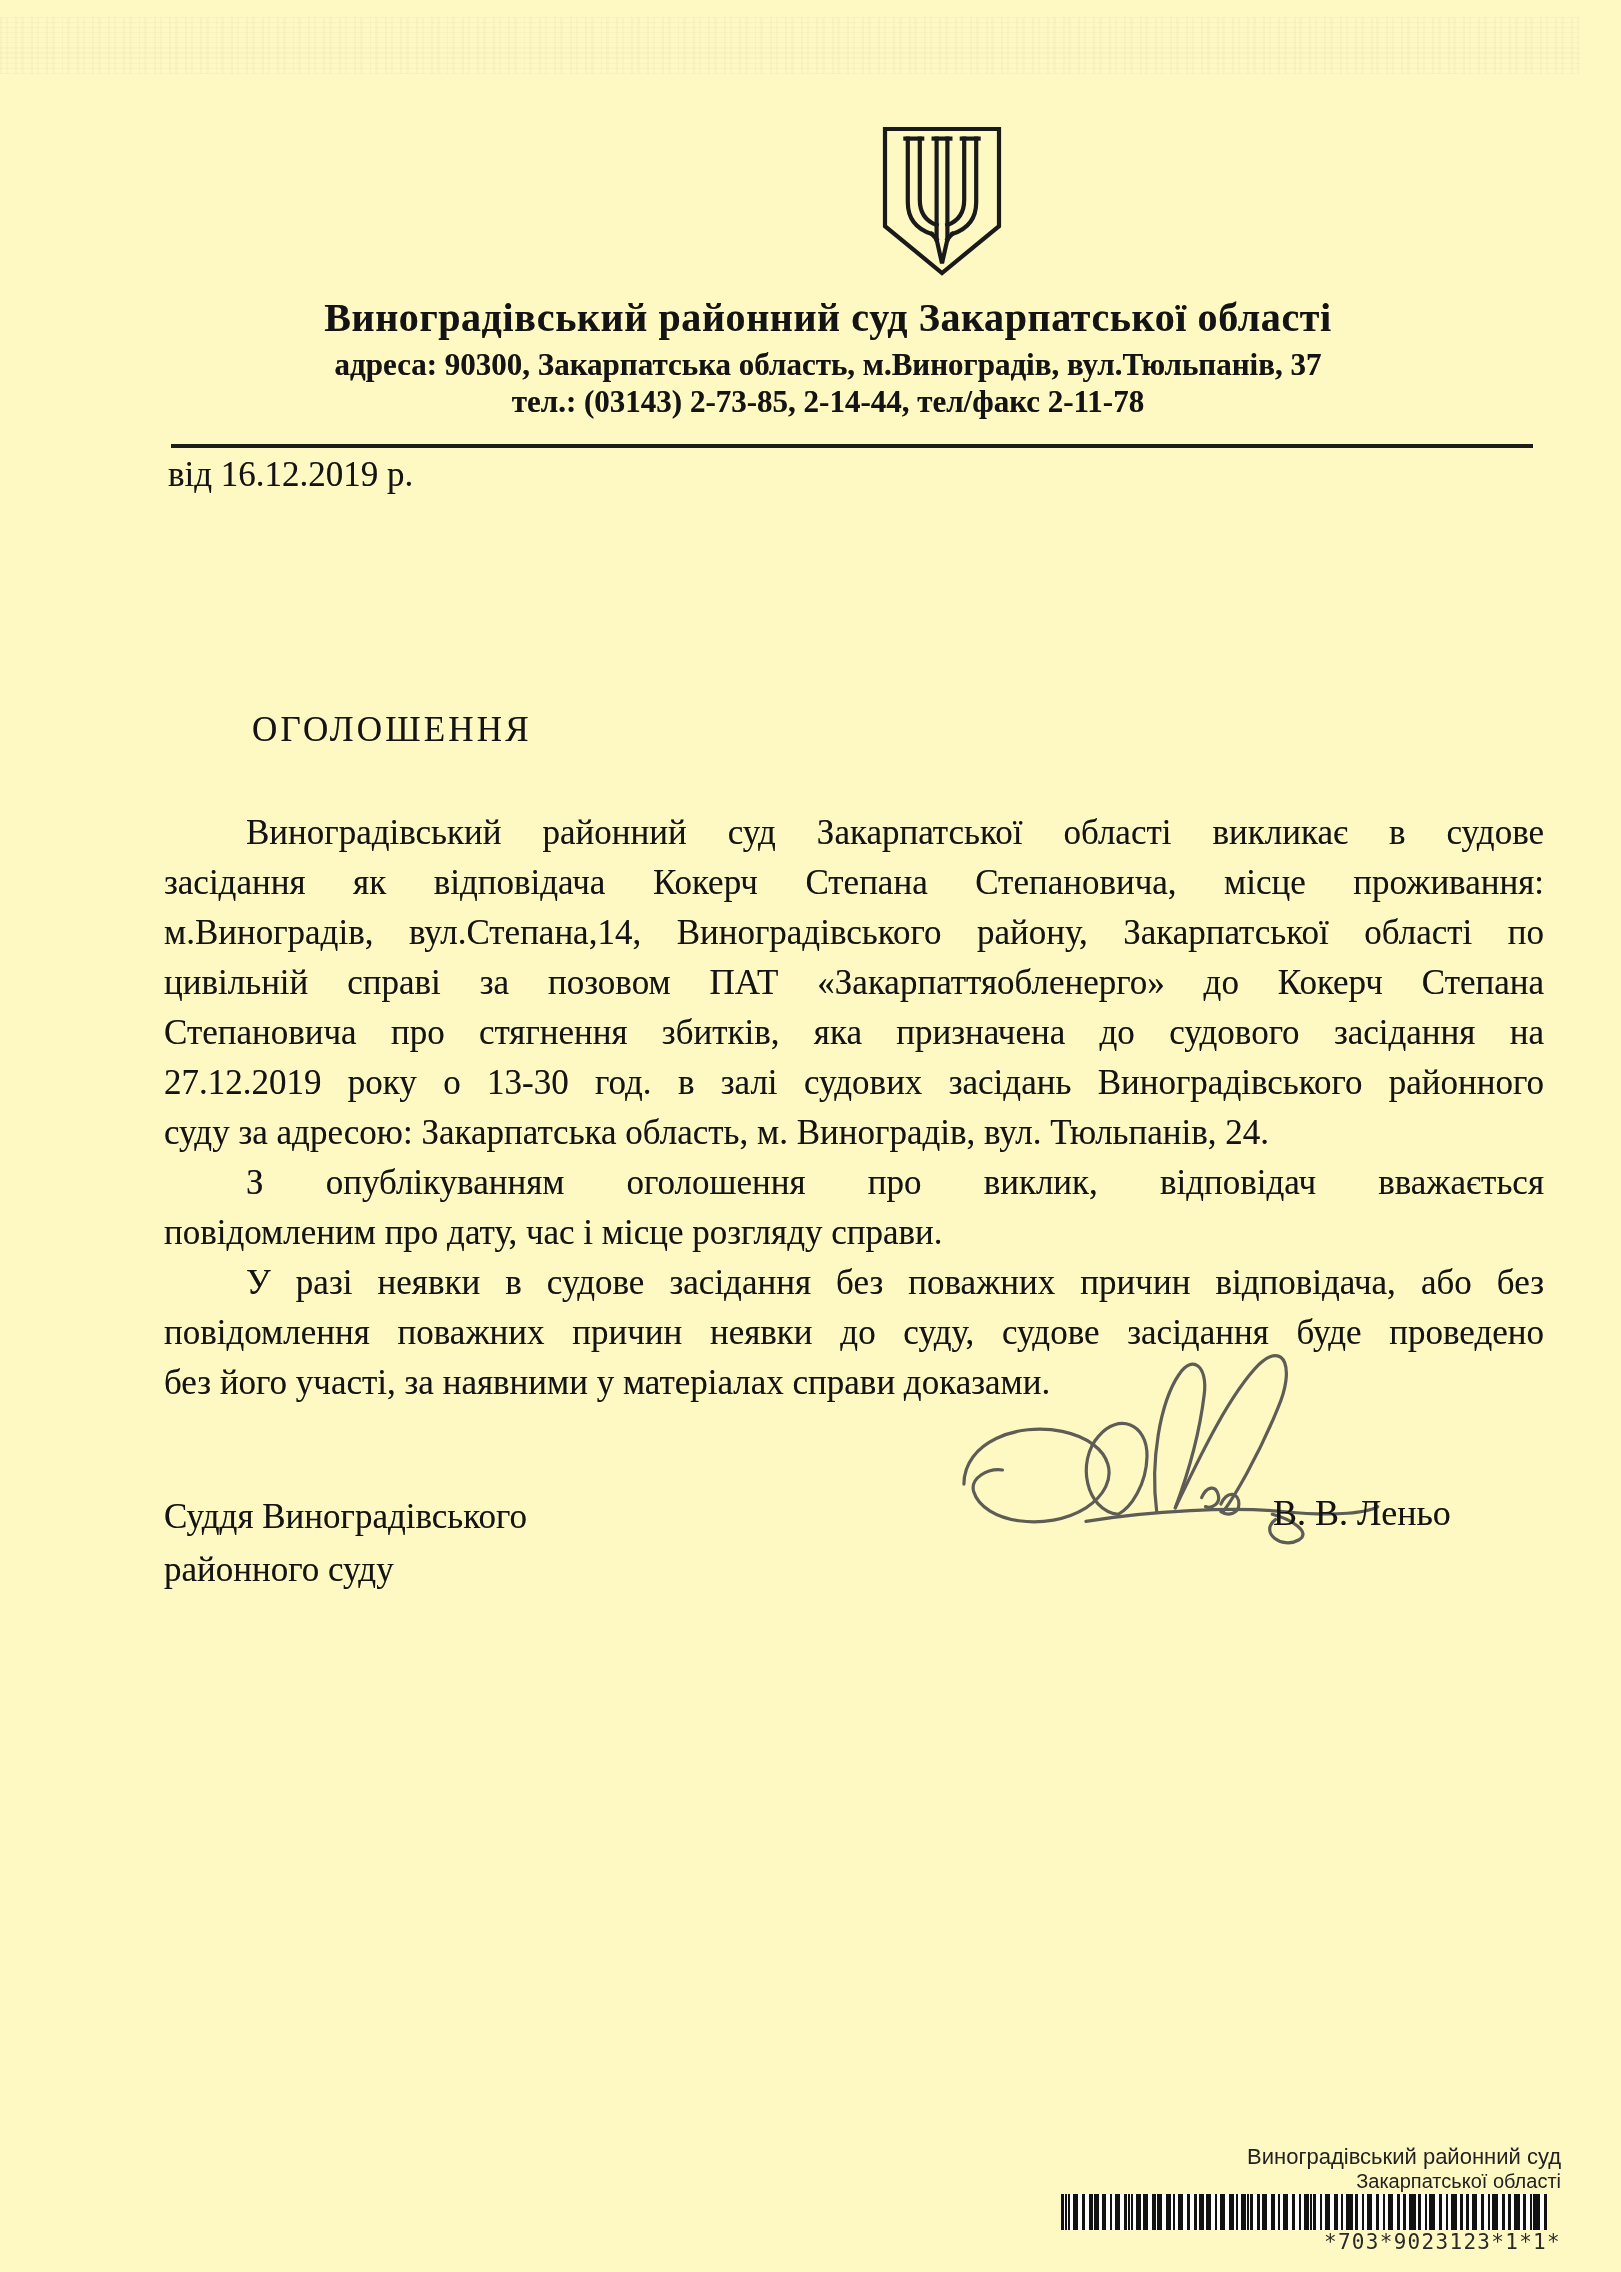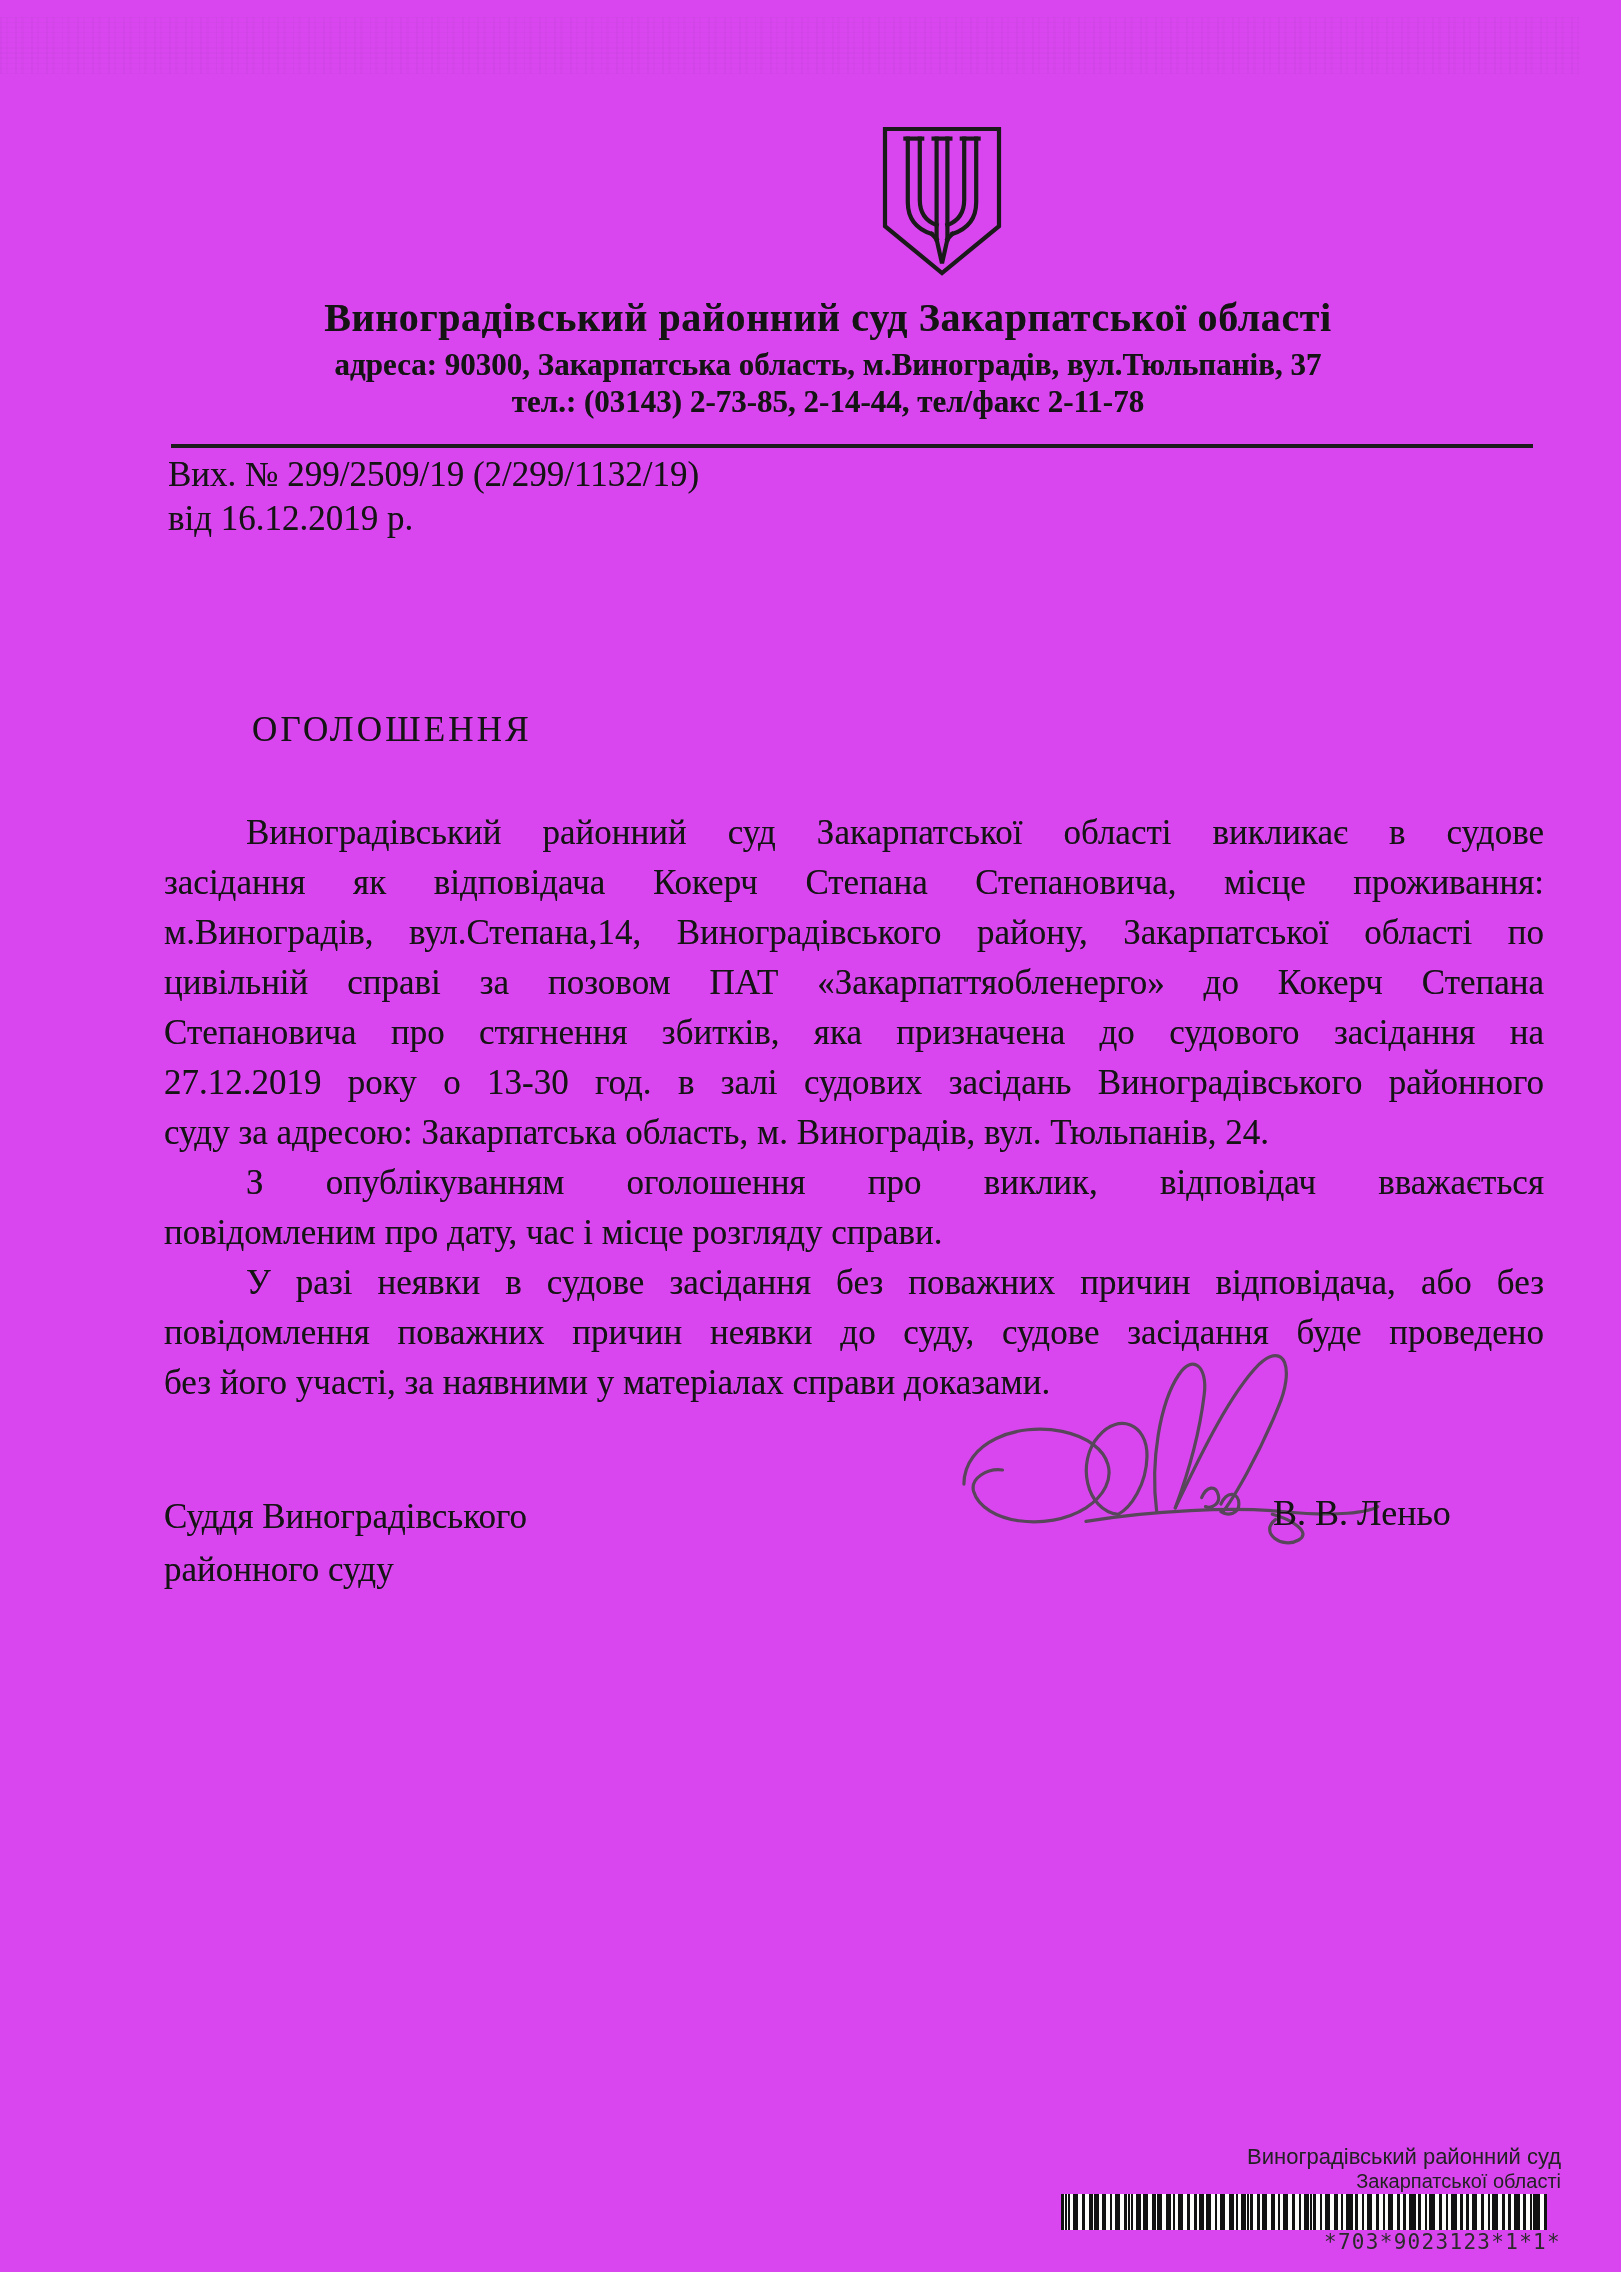--- a/index.html
+++ b/index.html
@@ -1,19 +1,19 @@
 <!DOCTYPE html>
 <html style="font-size:10.3px"><head>
 <meta charset="utf-8">
 <style>
   html,body{margin:0;padding:0;background:#ffffff;}
   .page{
     position:relative;
     width:1621px;height:2273px;
-    background:#d946ef;
+    background:#fef9c3;
     font-family:"Liberation Serif", serif;
     color:#141414;
     overflow:hidden;
   }
   
   .scan-noise{
     position:absolute;left:0;top:16.7px;width:1580px;height:57px;
     background:
       repeating-linear-gradient(90deg, rgba(40,40,40,.06) 0 1.9px, transparent 1.9px 5.8px, rgba(40,40,40,.04) 5.8px 8.4px, transparent 8.4px 15.4px),
       repeating-linear-gradient(0deg, rgba(40,40,40,.05) 0 1.3px, transparent 1.3px 5.1px);
@@ -111,21 +111,20 @@
 
   <div class="header">
     <div class="court-title">Виноградівський районний суд Закарпатської області</div>
     <div class="court-address">адреса: 90300, Закарпатська область, м.Виноградів, вул.Тюльпанів, 37</div>
     <div class="court-phone">тел.: (03143) 2-73-85, 2-14-44, тел/факс 2-11-78</div>
   </div>
 
   <div class="rule"></div>
 
   <div class="ref">
-    <div>Вих. №  299/2509/19 (2/299/1132/19)</div>
     <div>від 16.12.2019 р.</div>
   </div>
 
   <div class="announce">ОГОЛОШЕННЯ</div>
 
   <div class="body-text">
     <span class="line j ind">Виноградівський районний суд Закарпатської області викликає в судове</span>
     <span class="line j">засідання як відповідача Кокерч Степана Степановича,  місце проживання:</span>
     <span class="line j">м.Виноградів, вул.Степана,14, Виноградівського району, Закарпатської області по</span>
     <span class="line j">цивільній справі за позовом ПАТ «Закарпаттяобленерго» до Кокерч Степана</span>

